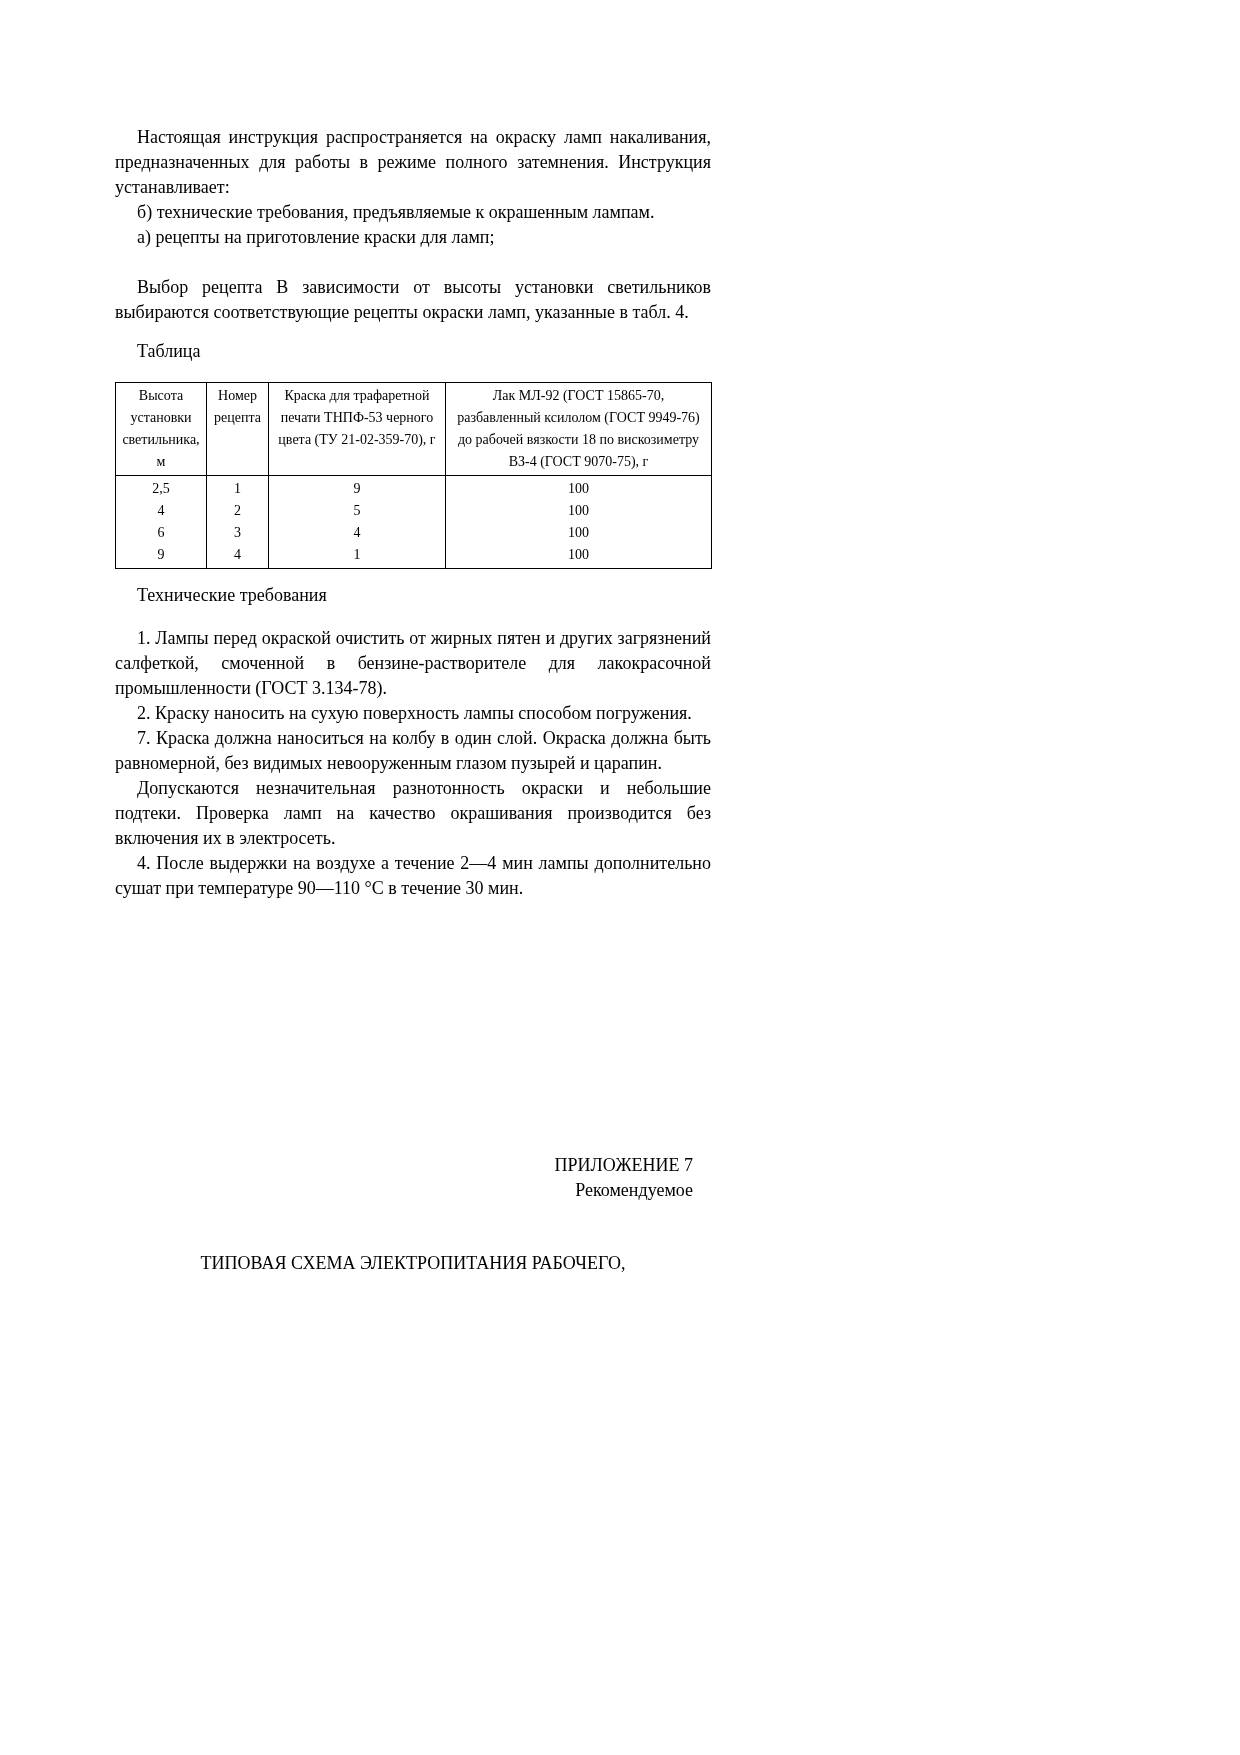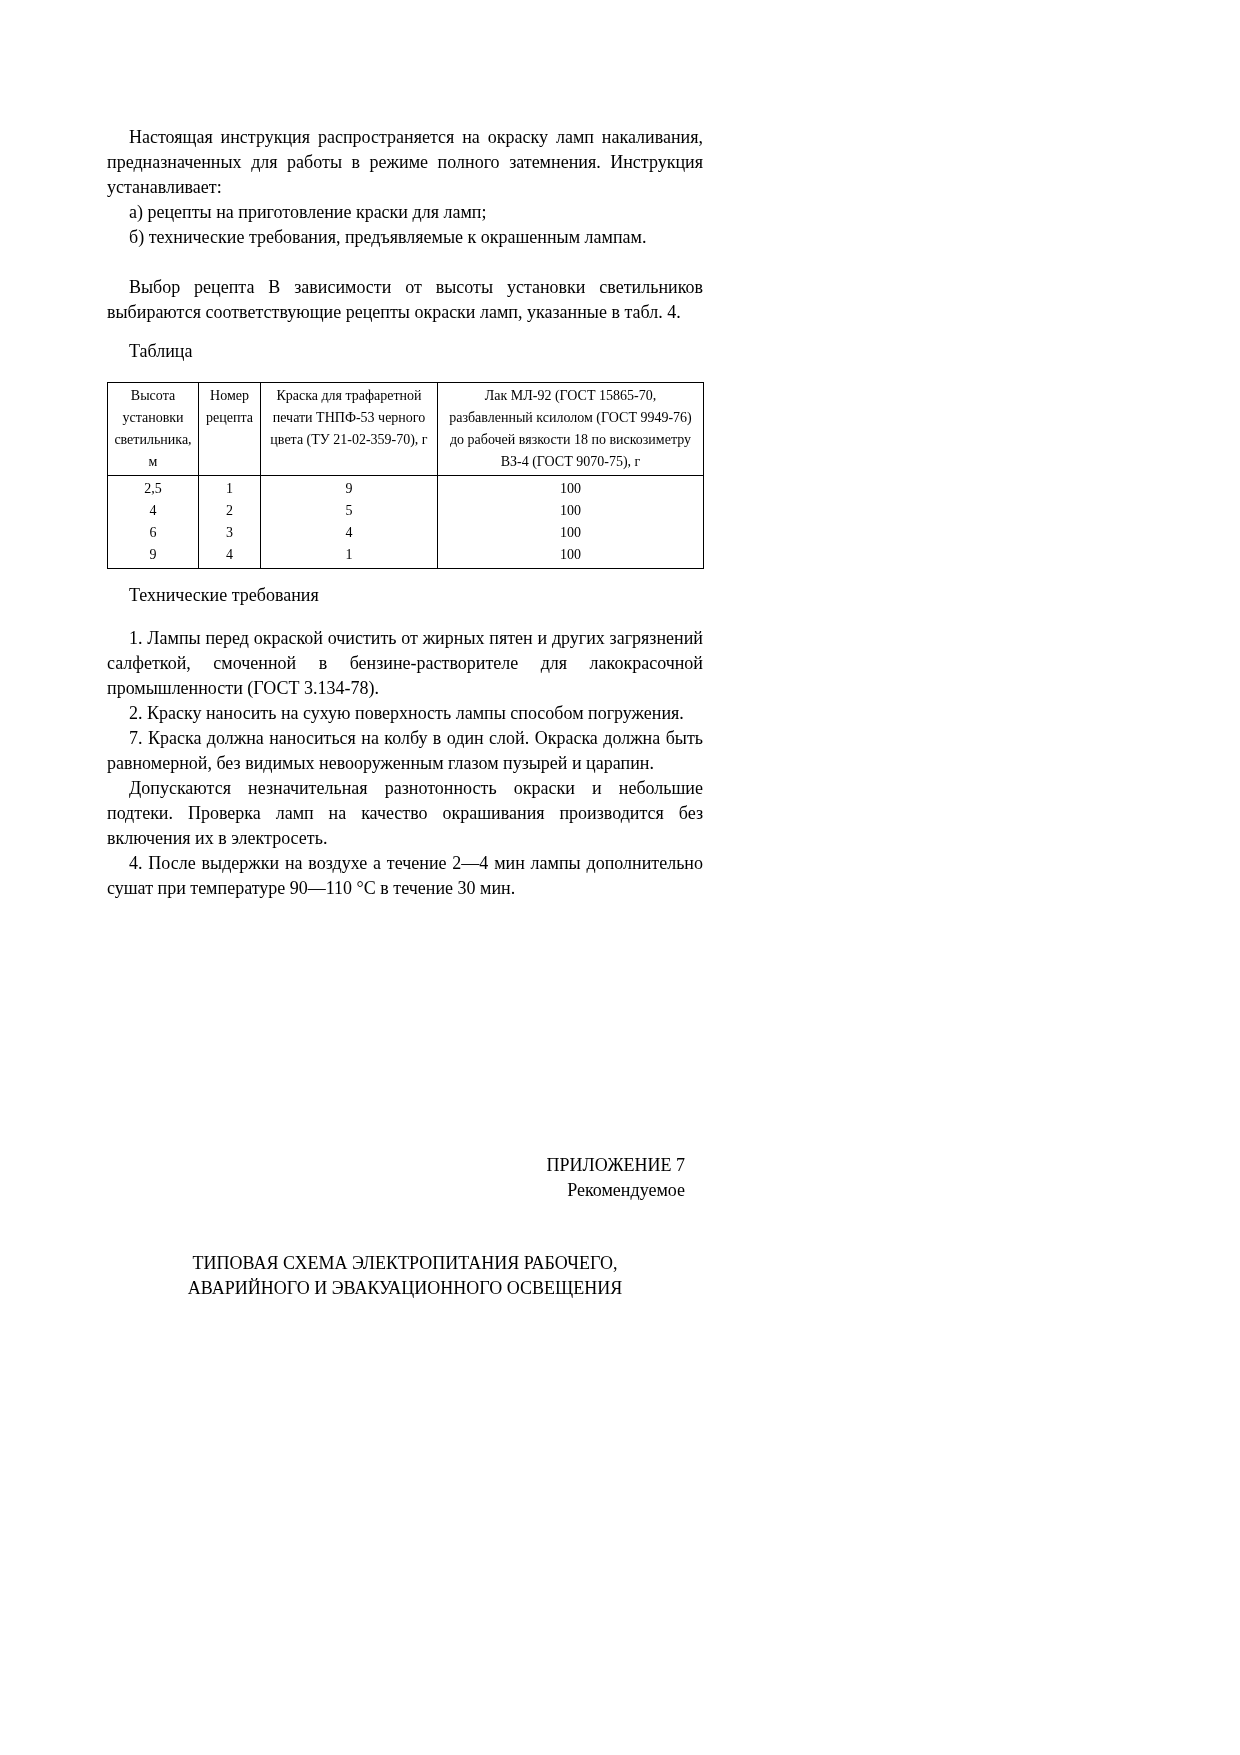--- a/index.html
+++ b/index.html
@@ -8,21 +8,21 @@
     position: relative;
     width: 1240px;
     height: 1755px;
     background: #ffffff;
     color: #000000;
     font-family: "Liberation Serif", "DejaVu Serif", serif;
     overflow: hidden;
   }
   .content {
     position: absolute;
-    left: 107px;
+    left: 115px;
     top: 125px;
     width: 596px;
     font-size: 18px;
     line-height: 25px;
   }
   .para {
     margin: 0;
     text-align: justify;
     text-indent: 22px;
   }
@@ -68,22 +68,22 @@
     text-align: center;
   }
 </style>
 </head>
 <body>
 
 <div class="page">
   <div class="content">
 
     <p class="para">Настоящая инструкция распространяется на окраску ламп накаливания, предназначенных для работы в режиме полного затемнения. Инструкция устанавливает:</p>
+    <p class="line-item">б) технические требования, предъявляемые к окрашенным лампам.</p>
     <p class="line-item">а) рецепты на приготовление краски для ламп;</p>
-    <p class="line-item">б) технические требования, предъявляемые к окрашенным лампам.</p>
 
     <p class="para spaced">Выбор рецепта В зависимости от высоты установки светильников выбираются соответствующие рецепты окраски ламп, указанные в табл. 4.</p>
 
     <p class="table-caption">Таблица</p>
 
     <table class="recipes">
       <colgroup>
         <col style="width:91px">
         <col style="width:62px">
         <col style="width:177px">
@@ -137,17 +137,16 @@
       <p class="para">4. После выдержки на воздухе а течение 2—4 мин лампы дополнительно сушат при температуре 90—110 °С в течение 30 мин.</p>
     </div>
 
     <div class="appendix">
       <div>ПРИЛОЖЕНИЕ 7</div>
       <div>Рекомендуемое</div>
     </div>
 
     <div class="scheme-title">
       <div>ТИПОВАЯ СХЕМА ЭЛЕКТРОПИТАНИЯ РАБОЧЕГО,</div>
-      <div>АВАРИЙНОГО И ЭВАКУАЦИОННОГО ОСВЕЩЕНИЯ</div>
     </div>
 
   </div>
 </div>
 
 </body></html>

